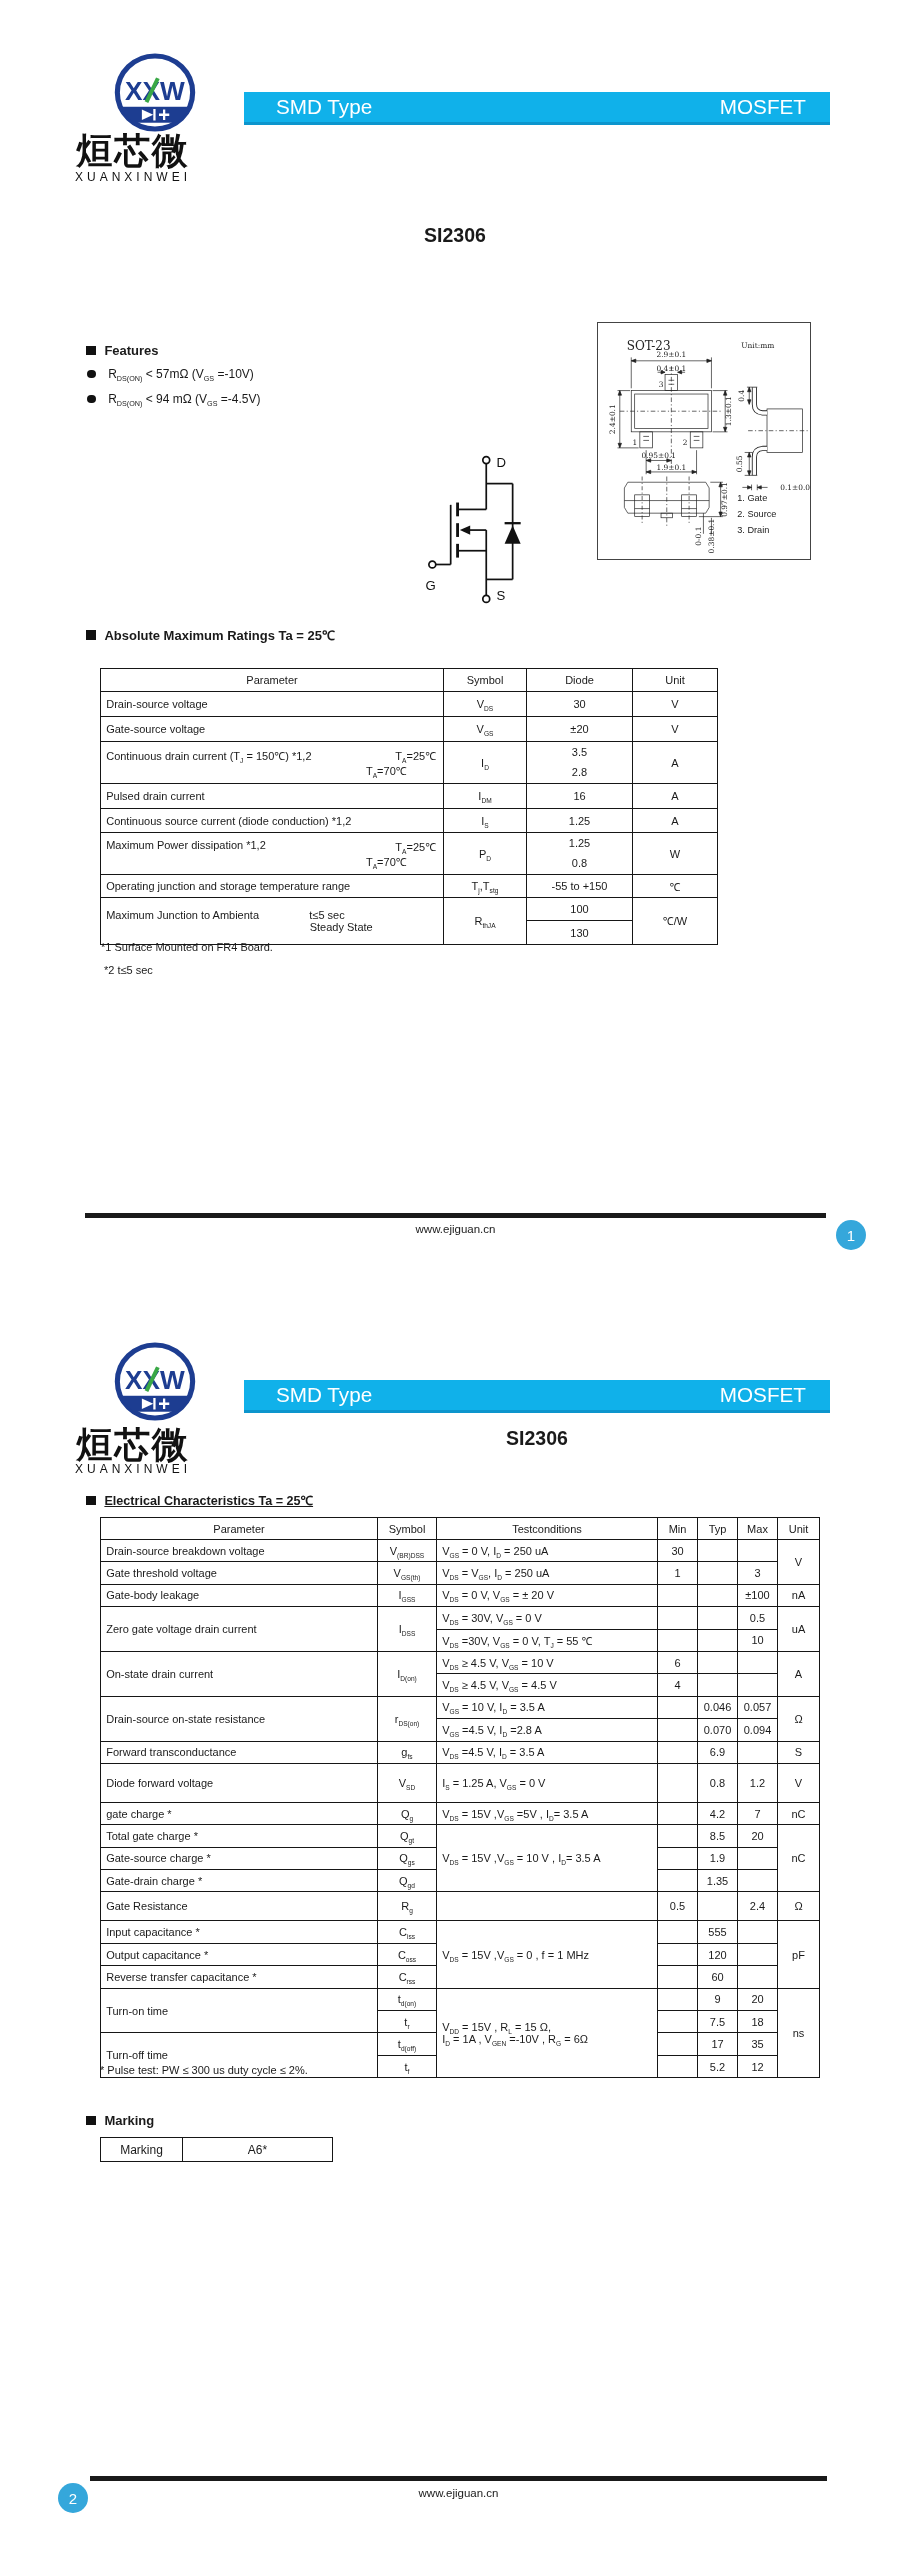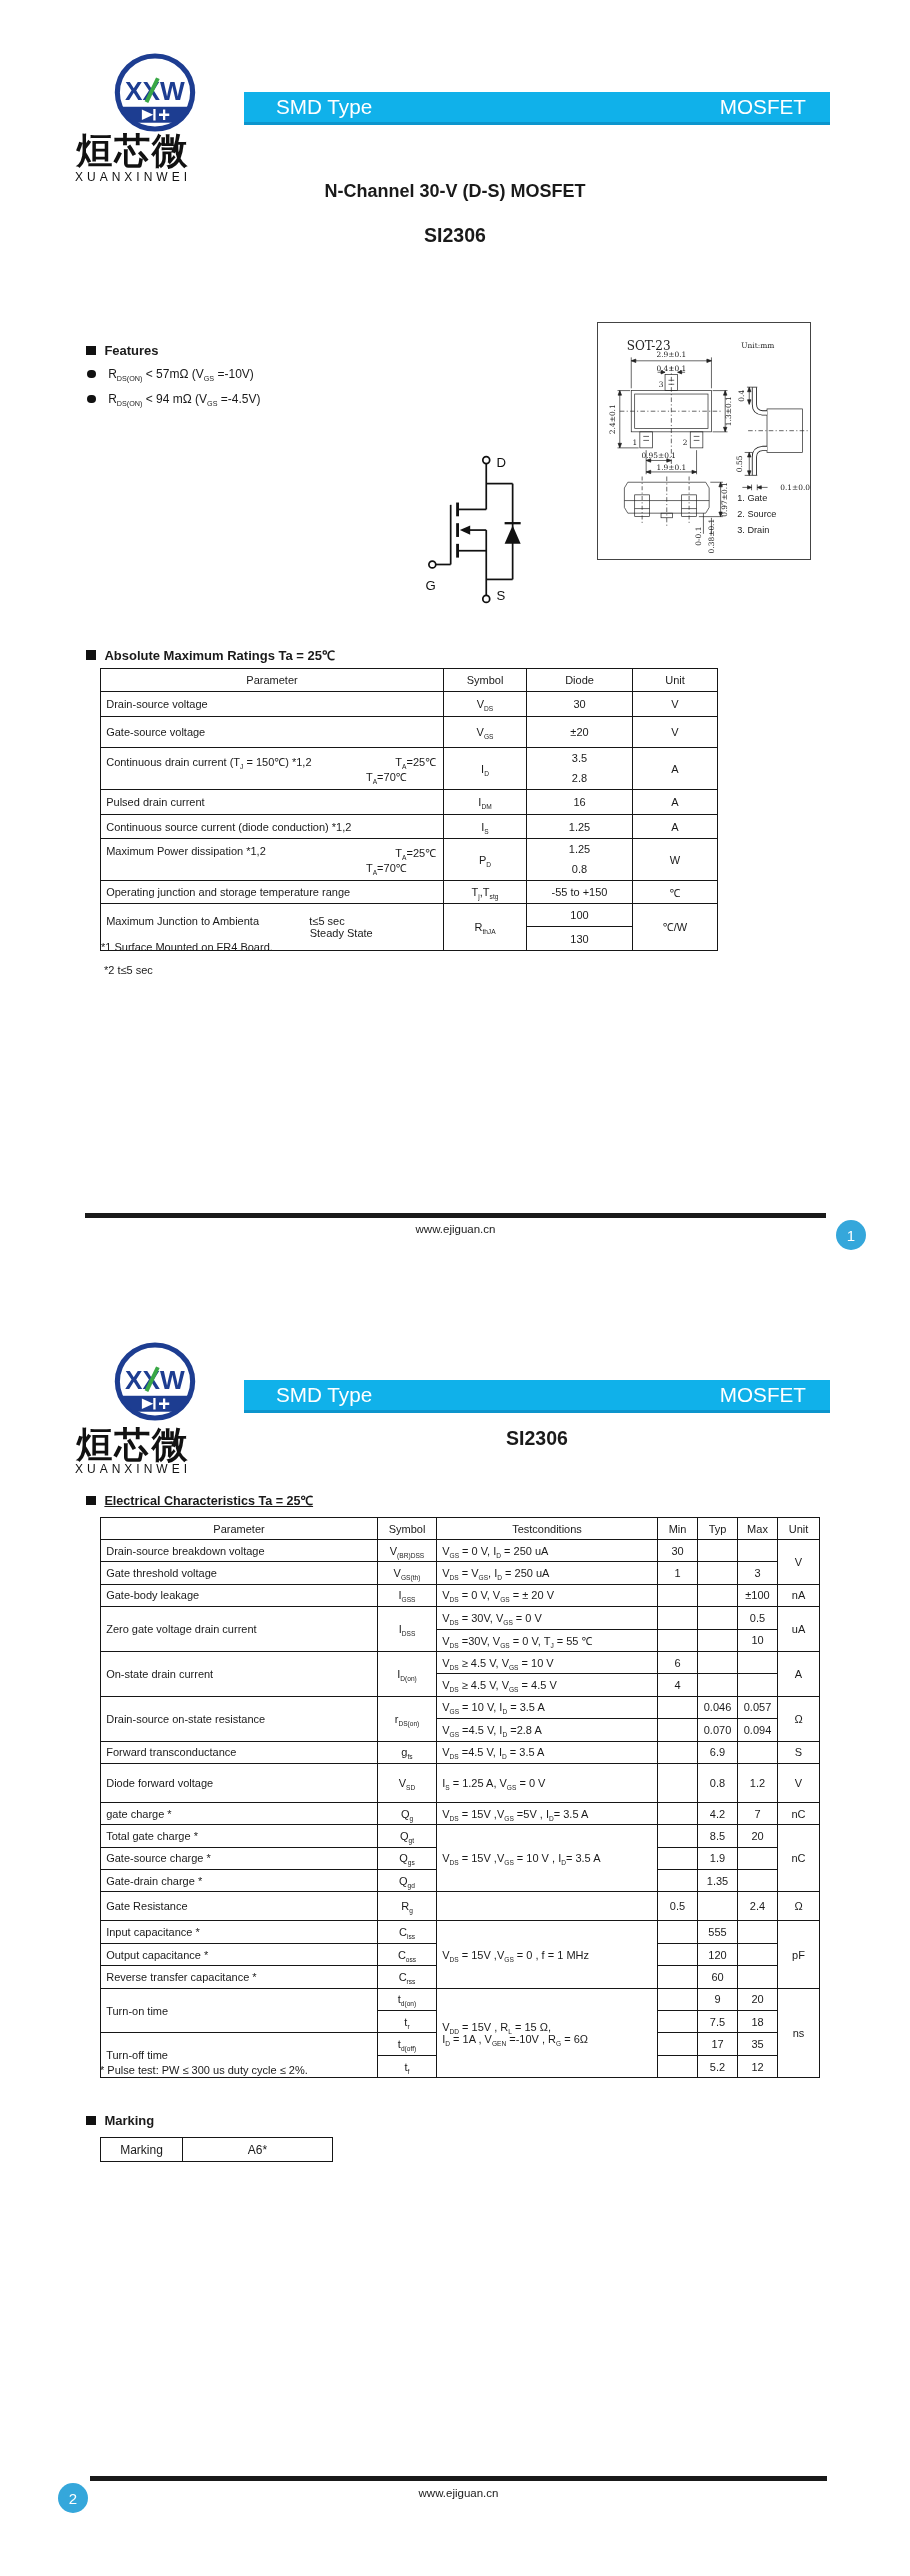--- a/index.html
+++ b/index.html
@@ -73,21 +73,20 @@
     </g>
   </svg>
   <div class="abs cnname" style="top:127px;">烜芯微</div>
   <div class="abs enname" style="top:170px;">XUANXINWEI</div>
 
   <div class="abs banner" style="top:92px;">
     <span class="bl">SMD Type</span>
     <span class="br">MOSFET</span>
   </div>
 
-  <div class="abs doc-title" style="top:181px;">N-Channel 30-V (D-S) MOSFET</div>
   <div class="abs part-no" style="top:224px;">SI2306</div>
 
   <div class="abs sechead" style="left:86px;top:343px;">
     <span class="sqr"></span>
     <span>Features</span>
   </div>
   <div class="abs feat" style="left:87px;top:367px;">
     <span class="dot"></span>
     <span>R<sub>DS(ON)</sub> &lt; 57mΩ (V<sub>GS</sub> =-10V)</span>
   </div>
@@ -230,21 +229,21 @@
       <line x1="158" y1="222" x2="112" y2="222"></line>
       <line x1="144" y1="124" x2="172" y2="124" stroke-width="4"></line>
     </g>
     <polygon points="66,136 84,128 84,144" fill="#111"></polygon>
     <polygon points="158,128 144,160 172,160" fill="#111"></polygon>
     <text class="symlbl" x="130" y="26">D</text>
     <text class="symlbl" x="6" y="240">G</text>
     <text class="symlbl" x="130" y="258">S</text>
   </svg>
 
-  <div class="abs sechead" style="left:86px;top:646px;">
+  <div class="abs sechead" style="left:86px;top:626px;">
     <span class="sqr"></span>
     <span>Absolute Maximum Ratings Ta = 25℃</span>
   </div>
 
   <table class="abs dtable" style="left:100px;top:668px;">
     <colgroup>
         <col style="width:343px">
         <col style="width:83px">
         <col style="width:106px">
         <col style="width:85px">
@@ -255,21 +254,21 @@
       <td>Symbol</td>
       <td>Diode</td>
       <td>Unit</td>
     </tr>
     <tr style="height:25px">
           <td class="l">Drain-source voltage</td>
           <td class="c">V<sub>DS</sub></td>
           <td class="c">30</td>
           <td class="c">V</td>
         </tr>
-    <tr style="height:31px">
+    <tr style="height:25px">
           <td class="l">Gate-source voltage</td>
           <td class="c">V<sub>GS</sub></td>
           <td class="c">±20</td>
           <td class="c">V</td>
         </tr>
     <tr style="height:42px">
       <td class="l">
         <div class="pline">
               <span>Continuous drain current (T<sub>J</sub> = 150℃) *1,2</span>
               <span>T<sub>A</sub>=25℃</span>

